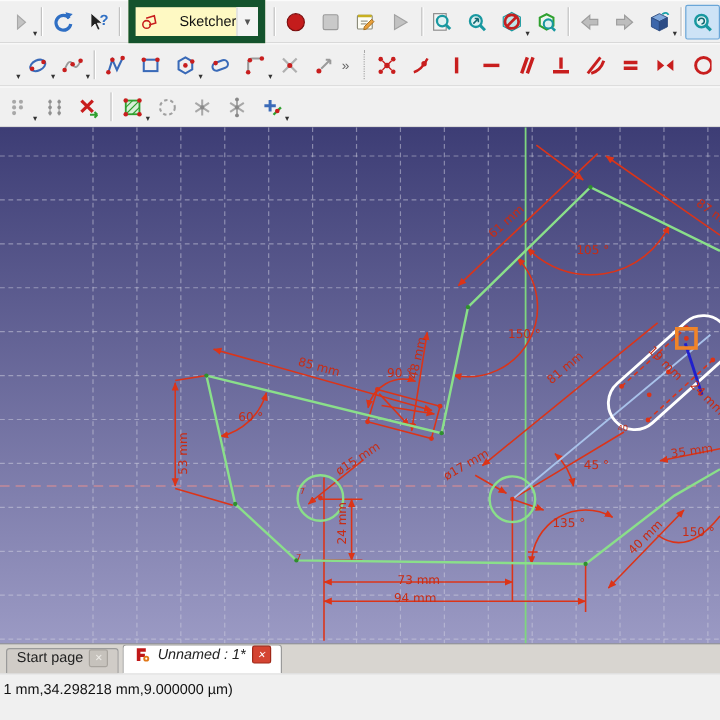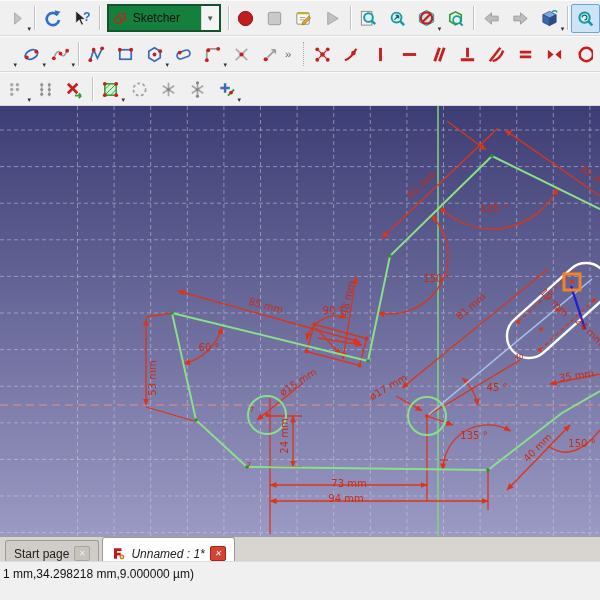--- a/index.html
+++ b/index.html
@@ -11,32 +11,32 @@
     border-top:1px solid #fbfbfb;border-bottom:1px solid #d9d9d9;padding-left:2px;}
   #toolbar-row3{height:32px;}
   .tbtn{width:27px;height:27px;min-width:27px;display:flex;align-items:center;justify-content:center;
     position:relative;border:1px solid transparent;border-radius:2px;}
   .tbtn.narrow{width:13px;min-width:13px;}
   .tbtn.active{background:#cde3f6;border-color:#6aa6d8;}
   .tbtn svg{width:19px;height:19px;display:block;}
   .caret{position:absolute;right:-1px;bottom:0;font-size:7px;color:#333;line-height:1;}
   .sep{width:1px;height:24px;background:#c2c2c2;margin:0 3px;box-shadow:1px 0 0 #ffffff;}
   .sep.dotted{background:none;box-shadow:none;border-left:1px dotted #a8a8a8;}
-  .combo{height:24px;background:#15803d;border:2px solid #14532d;display:flex;align-items:center;
-    width:130px;margin:0 4px;font-size:12px;color:#111;}
+  .combo{height:24px;background:#fef9c3;border:6px solid #14532d;display:flex;align-items:center;
+    width:130px;margin:0 4px;font-size:12px;color:#111;text-align:right;}
   .combo .wbicon{display:flex;}
   .combo .wbicon svg{width:16px;height:16px;margin:0 4px;}
   .combo .cbx-label{flex:1;}
   .combo .chev{width:17px;height:100%;border-left:1px solid #d8d8d8;display:flex;align-items:center;
     justify-content:center;color:#555;font-size:8px;background:#f4f4f4;}
   .viewport{position:relative;height:430px;background:#3d3d75;}
   .viewport svg{display:block;}
   .tabbar{height:24px;background:#d8d5d0;display:flex;align-items:flex-end;padding-left:5px;gap:3px;
     border-top:1px solid #9f9f9f;}
-  .tab{height:20px;display:flex;align-items:flex-end;gap:5px;padding:0 8px;font-size:12px;color:#222;
+  .tab{height:20px;display:flex;align-items:flex-start;gap:5px;padding:0 8px;font-size:12px;color:#222;
     background:#d0ccc7;border:1px solid #9a9a9a;border-bottom:none;border-radius:3px 3px 0 0;}
   .tab.active{background:#ffffff;height:23px;font-style:italic;}
   .tab .ticon{display:flex;}
   .tab .ticon svg{width:15px;height:15px;}
   .closebox{width:14px;height:13px;border-radius:2px;display:flex;align-items:center;justify-content:center;
     font-size:8px;line-height:1;}
   .closebox.grey{background:#c6c2bc;color:#efede9;border:1px solid #a8a49e;}
   .closebox.red{background:#d44432;color:#fff;border:1px solid #a02818;}
   .statusbar{height:23px;background:#f0f0f0;display:flex;align-items:center;font-size:12px;color:#111;
     padding-left:3px;border-top:1px solid #dddddd;}

